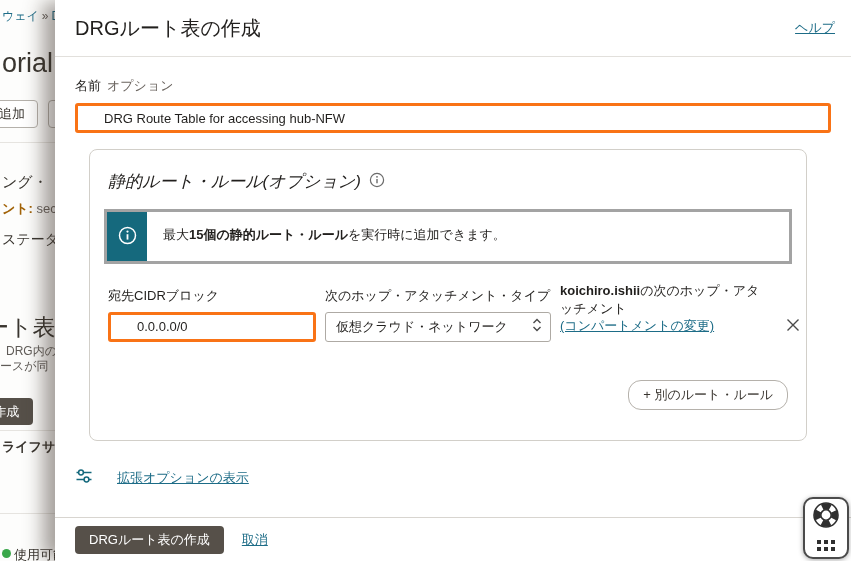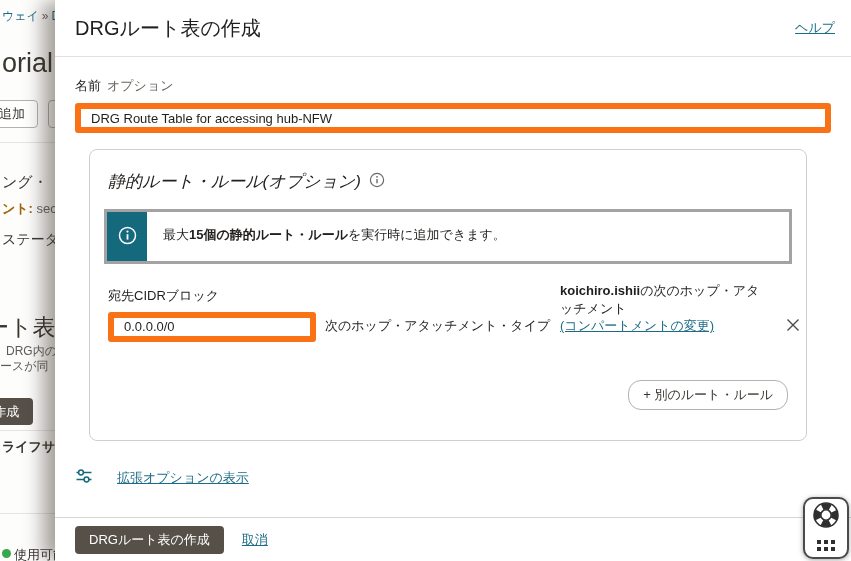--- a/index.html
+++ b/index.html
@@ -40,21 +40,21 @@
   .panel { position: absolute; left: 55px; top: 0; width: 796px; height: 561px;
     background: #fff; box-shadow: -14px 0 18px -2px rgba(55,45,35,0.45); z-index: 5; }
   .panel-header { height: 57px; border-bottom: 1px solid #e2e0dc;
     display: flex; align-items: center; justify-content: space-between; padding: 0 16px 0 20px; }
   .panel-title { font-size: 20px; color: #211f1d; }
   a.link { color: #1d6c87; text-decoration: underline; cursor: pointer; font-size: 13px; }
   .panel-body { padding: 20px 20px 0; }
   .field-label-row { display: flex; gap: 6px; font-size: 13px; align-items: baseline; }
   .optional-hint { color: #6b6560; }
   .text-input { display: block; width: 100%; margin-top: 8px; height: 30px;
-    border: 6px solid #f97316; border-radius: 3px; padding: 0 10px; font-size: 13px;
+    border: 3px solid #f97316; border-radius: 3px; padding: 0 26px; font-size: 13px;
     color: #211f1d; font-family: inherit; background: #fff; }
   
   .section-box { margin: 16px 24px 0 14px; border: 1px solid #d2cfc9; border-radius: 8px;
     padding: 14px 14px 30px; }
   .section-title-row { display: flex; align-items: center; gap: 8px; padding: 6px 4px 0; }
   .section-title { font-size: 17px; color: #211f1d; font-style: italic; }
   
   .info-banner { display: flex; margin-top: 16px; border: 3px solid #a3a3a3; min-height: 55px; }
   .info-banner-stripe { width: 40px; background: #15697d; display: flex;
     align-items: flex-start; justify-content: center; padding-top: 14px; }
@@ -159,20 +159,29 @@
 
       <div class="rule-grid">
 
         <div class="rule-col">
           <div class="rule-label">宛先CIDRブロック</div>
           <input class="text-input" style="margin-top: 0px;" type="text" value="0.0.0.0/0">
         </div>
 
         <div class="rule-col">
           <div class="rule-label">次のホップ・アタッチメント・タイプ</div>
+          <div class="selectbox">
+            <span class="sel-text">仮想クラウド・ネットワーク</span>
+            <span>
+              <svg width="10" height="16" viewBox="0 0 10 16">
+                <polyline points="1.5,6 5,2.5 8.5,6" fill="none" stroke="#4a4a4a" stroke-width="1.4"></polyline>
+                <polyline points="1.5,10 5,13.5 8.5,10" fill="none" stroke="#4a4a4a" stroke-width="1.4"></polyline>
+              </svg>
+            </span>
+          </div>
         </div>
 
         <div class="rule-col">
           <div class="rule-label">
             <span class="owner">koichiro.ishii</span><span>の次のホップ・アタッチメント</span><br>
             <a class="link">(コンパートメントの変更)</a>
           </div>
         </div>
 
         <button class="remove-btn">

